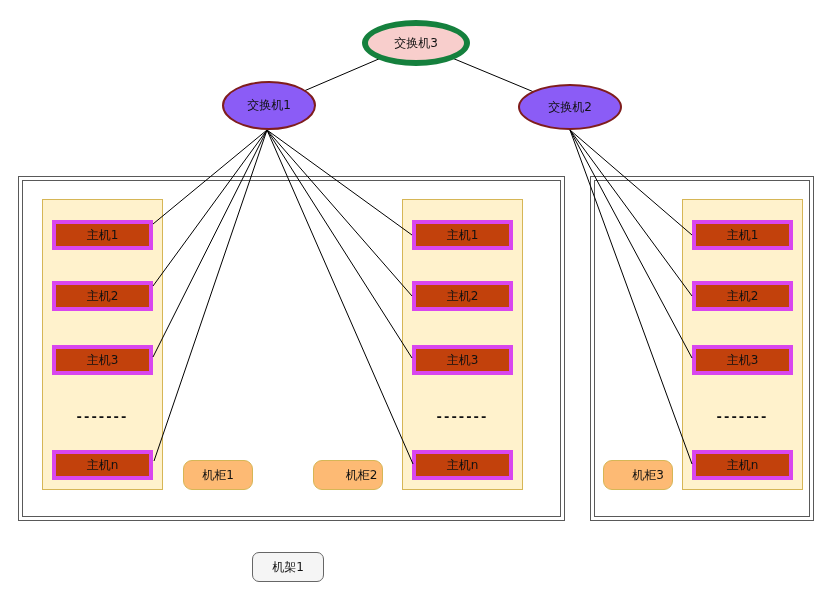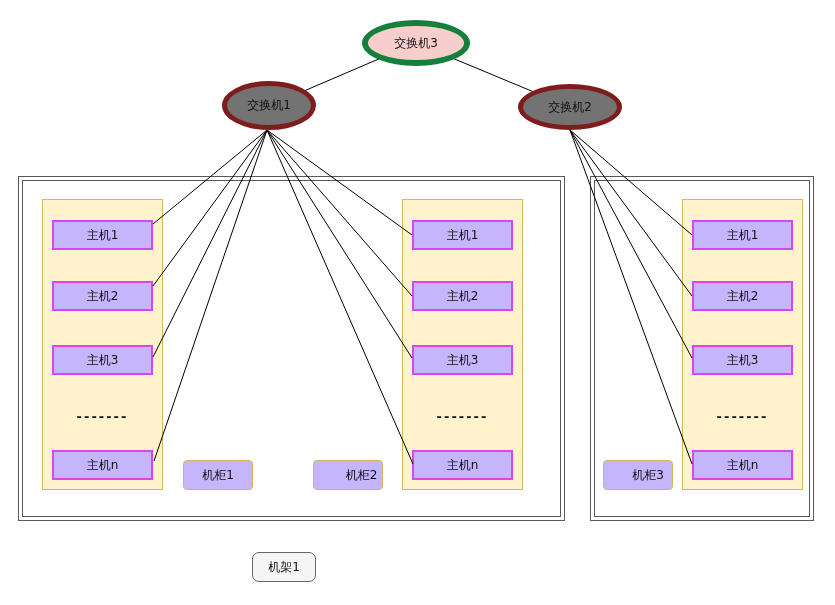--- a/index.html
+++ b/index.html
@@ -13,47 +13,47 @@
 
   .rack { position:absolute; border:1px solid #595959; box-sizing:border-box; }
   .rack-inner { position:absolute; inset:3px; border:1px solid #595959; }
 
   .cabinet {
     position:absolute; width:121px; height:291px;
     background:#FFF2CC; border:1px solid #D6B656; box-sizing:border-box;
   }
   .host {
     position:absolute; width:101px; height:30px;
-    background:#c4b5fd; border:2px solid #d946ef; box-sizing:border-box;
+    background:#c2410c; border:4px solid #d946ef; box-sizing:border-box;
     display:flex; align-items:center; justify-content:center;
     font-size:12px; white-space:nowrap;
   }
   .dashes {
     position:absolute; width:121px; text-align:center;
     font-size:13px; font-weight:bold; letter-spacing:2px; line-height:16px;
   }
   .cab-label {
     position:absolute; width:70px; height:30px;
-    background:#c4b5fd; border:1px solid #D6B656; border-radius:4px;
+    background:#fdba74; border:1px solid #D6B656; border-radius:9px;
     box-sizing:border-box; display:flex; align-items:center; justify-content:center;
     font-size:12px; white-space:nowrap;
   }
   .rack-label {
-    position:absolute; width:64px; height:30px;
+    position:absolute; width:72px; height:30px;
     background:#F5F5F5; border:1px solid #666666; border-radius:7px;
     box-sizing:border-box; display:flex; align-items:center; justify-content:center;
     font-size:12px; white-space:nowrap;text-align:center;
   }
   .switch {
     position:absolute; border-radius:50%; box-sizing:border-box;
     display:flex; align-items:center; justify-content:center;
     font-size:12px; white-space:nowrap;
   }
   .switch-core { background:#F8CECC; border:6px solid #15803d; }
-  .switch-leaf { background:#737373; border:5px solid #7f1d1d; }
+  .switch-leaf { background:#8b5cf6; border:2px solid #7f1d1d; }
 </style>
 </head>
 <body>
 
 <div class="canvas">
 
   <div class="rack" style="left:18px; top:176px; width:547px; height:345px;">
     <div class="rack-inner"></div>
   </div>
   <div class="rack" style="left:590px; top:176px; width:224px; height:345px;">

